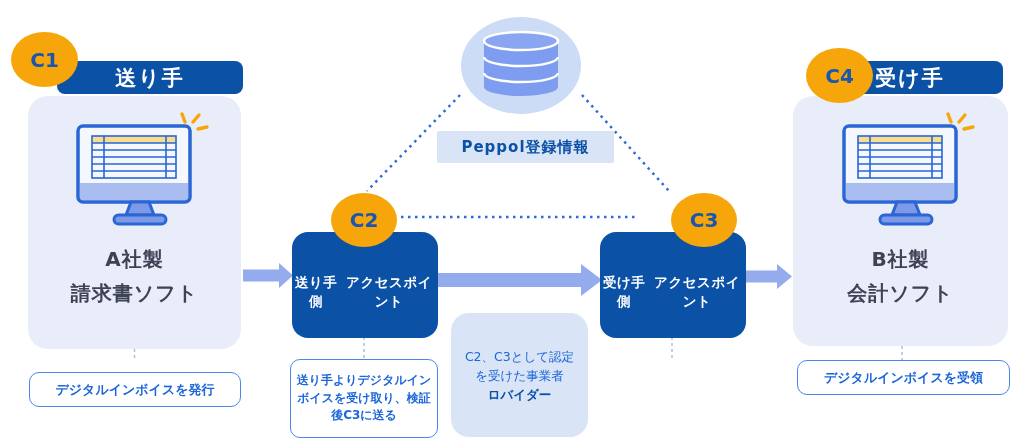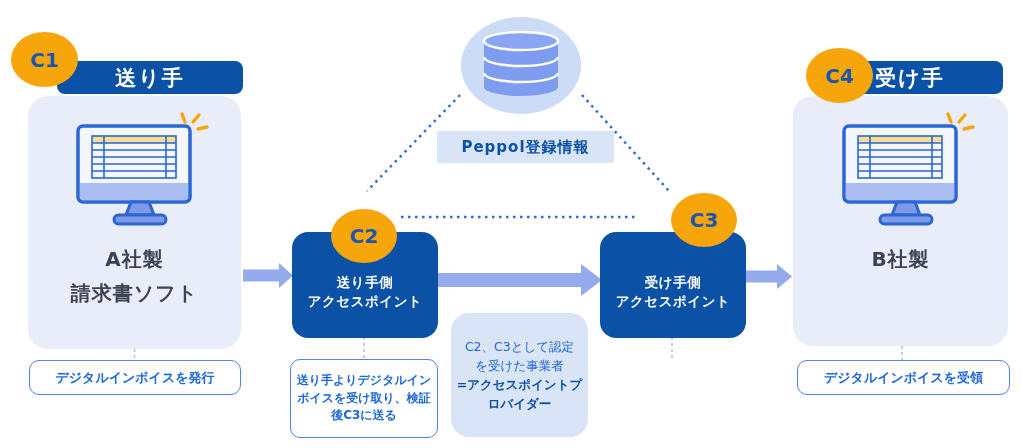--- a/index.html
+++ b/index.html
@@ -17,21 +17,21 @@
 
   .card{background:var(--card_bg);border-radius:20px;z-index:2;}
   .header-bar{background:var(--blue);border-radius:8px;color:#fff;font-weight:bold;
     font-size:21px;letter-spacing:2px;display:flex;align-items:center;justify-content:center;z-index:3;}
   .badge{background:var(--orange);border-radius:50%;color:var(--badge_ink);font-weight:bold;
     font-size:20px;display:flex;align-items:center;justify-content:center;z-index:4;}
   .card-title{z-index:3;text-align:center;color:var(--ink);font-weight:bold;font-size:20px;line-height:34px;letter-spacing:1px;}
   .note-box{background:#fff;border:1.5px solid var(--note_border);border-radius:10px;z-index:3;
     color:var(--link_blue);font-weight:bold;display:flex;flex-direction:column;align-items:center;justify-content:center;text-align:center;}
   .note-box .ln{display:block;}
-  .ap-box{background:var(--blue);border-radius:16px;z-index:2;display:flex;flex-direction:column;
+  .ap-box{background:var(--blue);border-radius:16px;z-index:2;display:flex;
     align-items:center;justify-content:center;color:#fff;font-weight:bold;font-size:13.5px;line-height:19px;text-align:center;letter-spacing:0.5px;}
   .registry-label{background:var(--soft_note_bg);border-radius:2px;z-index:3;display:flex;align-items:center;
     justify-content:center;color:var(--blue);font-weight:bold;font-size:15px;letter-spacing:1px;}
   .provider-note{background:var(--soft_note_bg);border-radius:18px;z-index:2;display:flex;flex-direction:column;
     align-items:center;justify-content:center;text-align:center;font-size:12.5px;line-height:19px;}
   .provider-note .reg{color:var(--link_blue);font-weight:normal;}
   .provider-note .bld{color:var(--blue);font-weight:bold;}
   .db-circle{background:var(--db_bg);border-radius:50%;z-index:1;}
   .overlay{left:0;top:0;z-index:1;pointer-events:none;}
   .fs13{font-size:13px;} .fs12{font-size:12px;line-height:17.5px;}
@@ -87,29 +87,29 @@
       <line x1="123" y1="10" x2="129" y2="3"></line>
       <line x1="128" y1="17" x2="137" y2="15"></line>
     </g>
   </svg>
 
   <div class="abs card-title" style="left:28px;top:242px;width:213px;">
     <div>A社製</div>
     <div>請求書ソフト</div>
   </div>
 
-  <div class="abs note-box fs13" style="left:29px;top:360px;width:212px;height:35px;">
+  <div class="abs note-box fs13" style="left:29px;top:372px;width:212px;height:35px;">
     <span>デジタルインボイスを発行</span>
   </div>
 
   <div class="abs ap-box" style="left:292px;top:232px;width:146px;height:106px;padding-top:14px;">
     <div>送り手側</div>
     <div>アクセスポイント</div>
   </div>
-  <div class="abs badge" style="left:331px;top:209px;width:66px;height:54px;">
+  <div class="abs badge" style="left:331px;top:193px;width:66px;height:54px;">
     <span>C2</span>
   </div>
   <div class="abs note-box fs12" style="left:290px;top:359px;width:148px;height:79px;">
     <span class="ln">送り手よりデジタルイン</span>
     <span class="ln">ボイスを受け取り、検証</span>
     <span class="ln">後C3に送る</span>
   </div>
 
   <div class="abs ap-box" style="left:600px;top:232px;width:146px;height:106px;padding-top:14px;">
     <div>受け手側</div>
@@ -126,21 +126,20 @@
     <path d="M3,43 A37,9 0 0 0 77,43" fill="none" stroke="#fff" stroke-width="2.5"></path>
     <ellipse cx="40" cy="11" rx="37" ry="9" fill="var(--db_top)" stroke="#fff" stroke-width="2.5"></ellipse>
   </svg>
   <div class="abs registry-label" style="left:437px;top:131px;width:177px;height:32px;">
     <span>Peppol登録情報</span>
   </div>
 
   <div class="abs provider-note" style="left:451px;top:313px;width:137px;height:124px;">
     <div class="reg">C2、C3として認定</div>
     <div class="reg">を受けた事業者</div>
-    <div class="bld">=アクセスポイントプ</div>
     <div class="bld">ロバイダー</div>
   </div>
 
   <div class="abs card" style="left:793px;top:96px;width:215px;height:250px;"></div>
   <div class="abs header-bar" style="left:817px;top:61px;width:186px;height:33px;">
     <span>受け手</span>
   </div>
   <div class="abs badge" style="left:806px;top:48px;width:67px;height:55px;">
     <span>C4</span>
   </div>
@@ -164,19 +163,20 @@
     <rect x="44" y="103" width="52" height="9" rx="4.5" fill="var(--stand_fill)" stroke="var(--monitor_stroke)" stroke-width="3"></rect>
     <g stroke="var(--orange)" stroke-width="3.4" stroke-linecap="round">
       <line x1="115" y1="10" x2="112" y2="2"></line>
       <line x1="123" y1="10" x2="129" y2="3"></line>
       <line x1="128" y1="17" x2="137" y2="15"></line>
     </g>
   </svg>
 
   <div class="abs card-title" style="left:793px;top:242px;width:215px;">
     <div>B社製</div>
+    <div>会計ソフト</div>
   </div>
 
   <div class="abs note-box fs13" style="left:797px;top:360px;width:213px;height:35px;">
     <span>デジタルインボイスを受領</span>
   </div>
 
 </div>
 
 </body></html>

